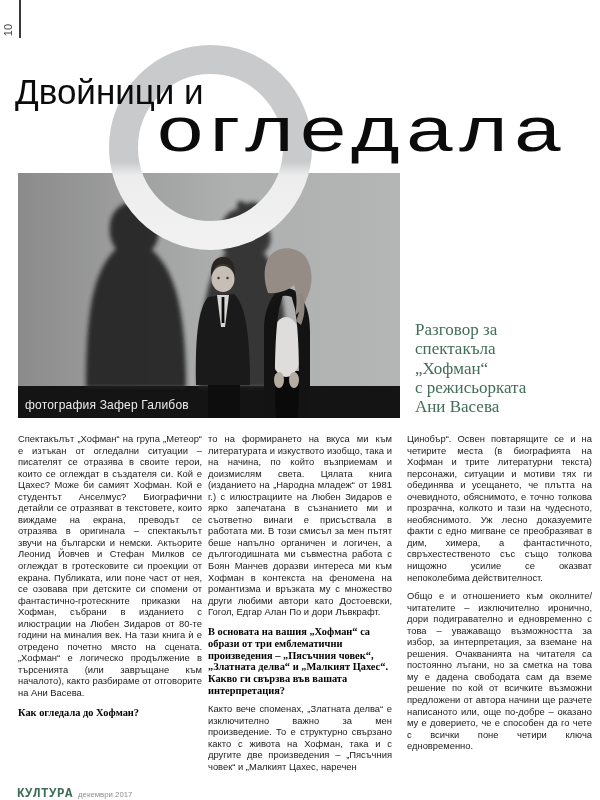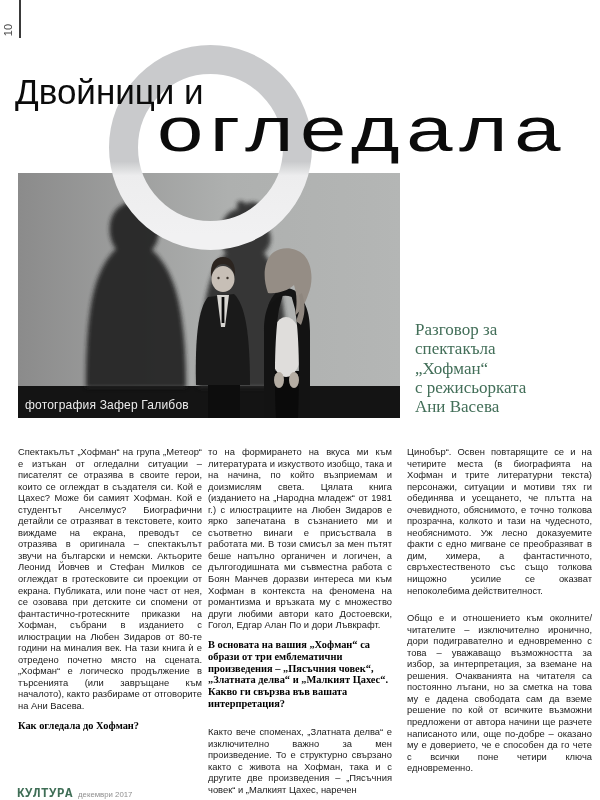--- a/index.html
+++ b/index.html
@@ -29,21 +29,21 @@
   .deck{position:absolute;left:415px;top:320px;z-index:3;
         font-family:"Liberation Serif",serif;font-weight:400;
         font-size:17px;line-height:19.3px;color:#426e58;white-space:pre-line;}
 
   
   .col{position:absolute;top:430px;width:184px;font-size:9.4px;line-height:11.55px;
        text-align:justify;color:#1b1b1b;z-index:3;}
   .col-0{left:18px;}
   .col-1{left:208px;}
   .col-2{left:407px;width:185px;}
-  .col p.bp{margin:16px 0 7px 0;}
+  .col p.bp{margin:3px 0 7px 0;}
   .col p.q{font-family:"Liberation Serif",serif;font-weight:700;font-size:10.4px;
            line-height:11.9px;margin:8px 0 6px;color:#000;text-align:left;}
 
   
   .footer{position:absolute;left:17px;top:783px;z-index:3;}
   .mag{font-family:Liberation Mono, monospace;font-weight:700;font-size:12.5px;
        color:#3f6e56;letter-spacing:.5px;}
   .issue{font-size:7.8px;color:#8f8f8f;margin-left:5px;}
 </style>
 </head>

